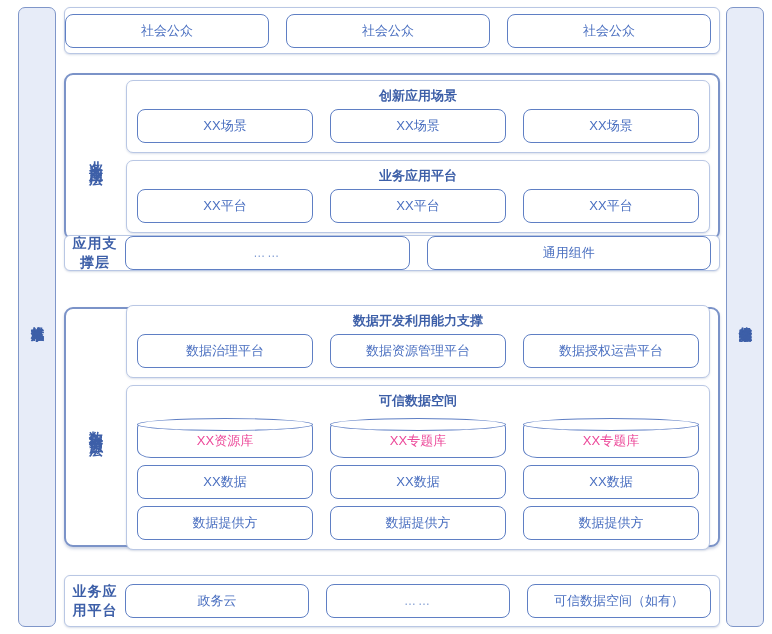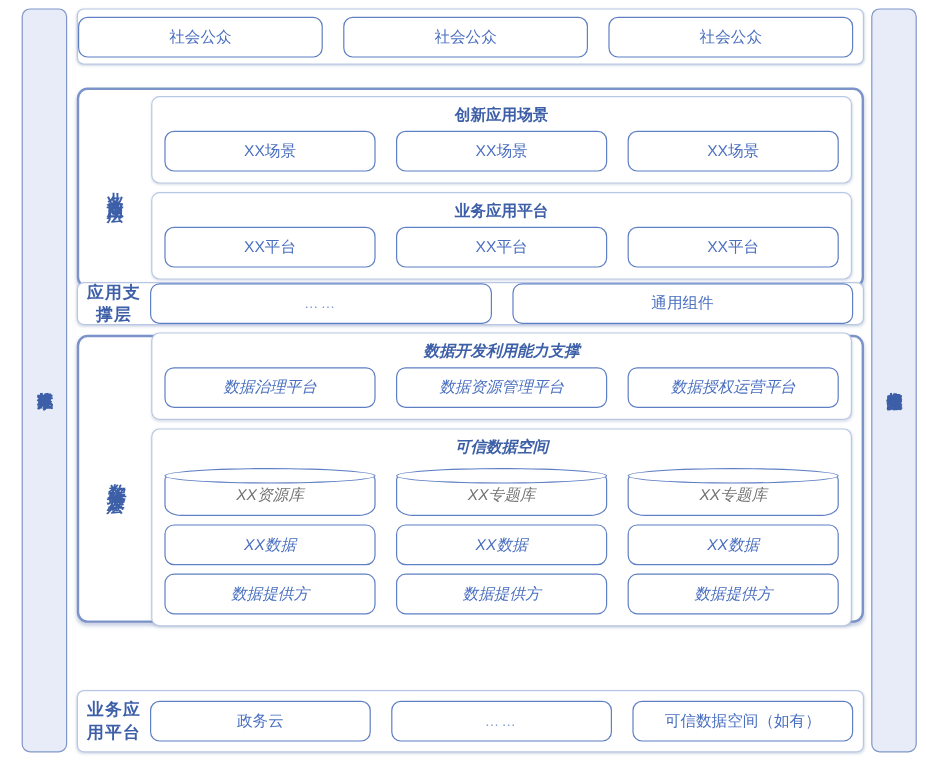--- a/index.html
+++ b/index.html
@@ -154,21 +154,21 @@
   .cyl .body {
     position: absolute;
     left: 0; right: 0; top: 6px; bottom: 0;
     border: 1px solid #5f7fc4;
     border-radius: 4px 4px 14px 14px / 4px 4px 9px 9px;
     background: #ffffff;
     display: flex;
     align-items: center;
     justify-content: center;
     font-size: 13px;
-    color: #737373;
+    color: #ec4899;
     white-space: nowrap;
   }
   .cyl .top {
     position: absolute;
     left: 0; right: 0; top: 0;
     height: 13px;
     border: 1px solid #5f7fc4;
     border-radius: 50%;
     background: #ffffff;
   }
@@ -231,21 +231,21 @@
         <span class="wtext">应用支撑层</span>
       </div>
       <div class="layer-body" style="padding-top:0;padding-bottom:0;">
         <div class="row3">
           <div class="cell dots">……</div>
           <div class="cell">通用组件</div>
         </div>
       </div>
     </div>
 
-    <div class="band strong" style="top:272px; height:240px;font-style:italic;">
+    <div class="band strong" style="top:300px; height:240px;">
       <div class="layer-name vertical">
         <span class="vtext">数据资源层</span>
       </div>
       <div class="layer-body">
 
         <div class="group">
           <div class="group-title">数据开发利用能力支撑</div>
           <div class="row3">
             <div class="cell">数据治理平台</div>
             <div class="cell">数据资源管理平台</div>

